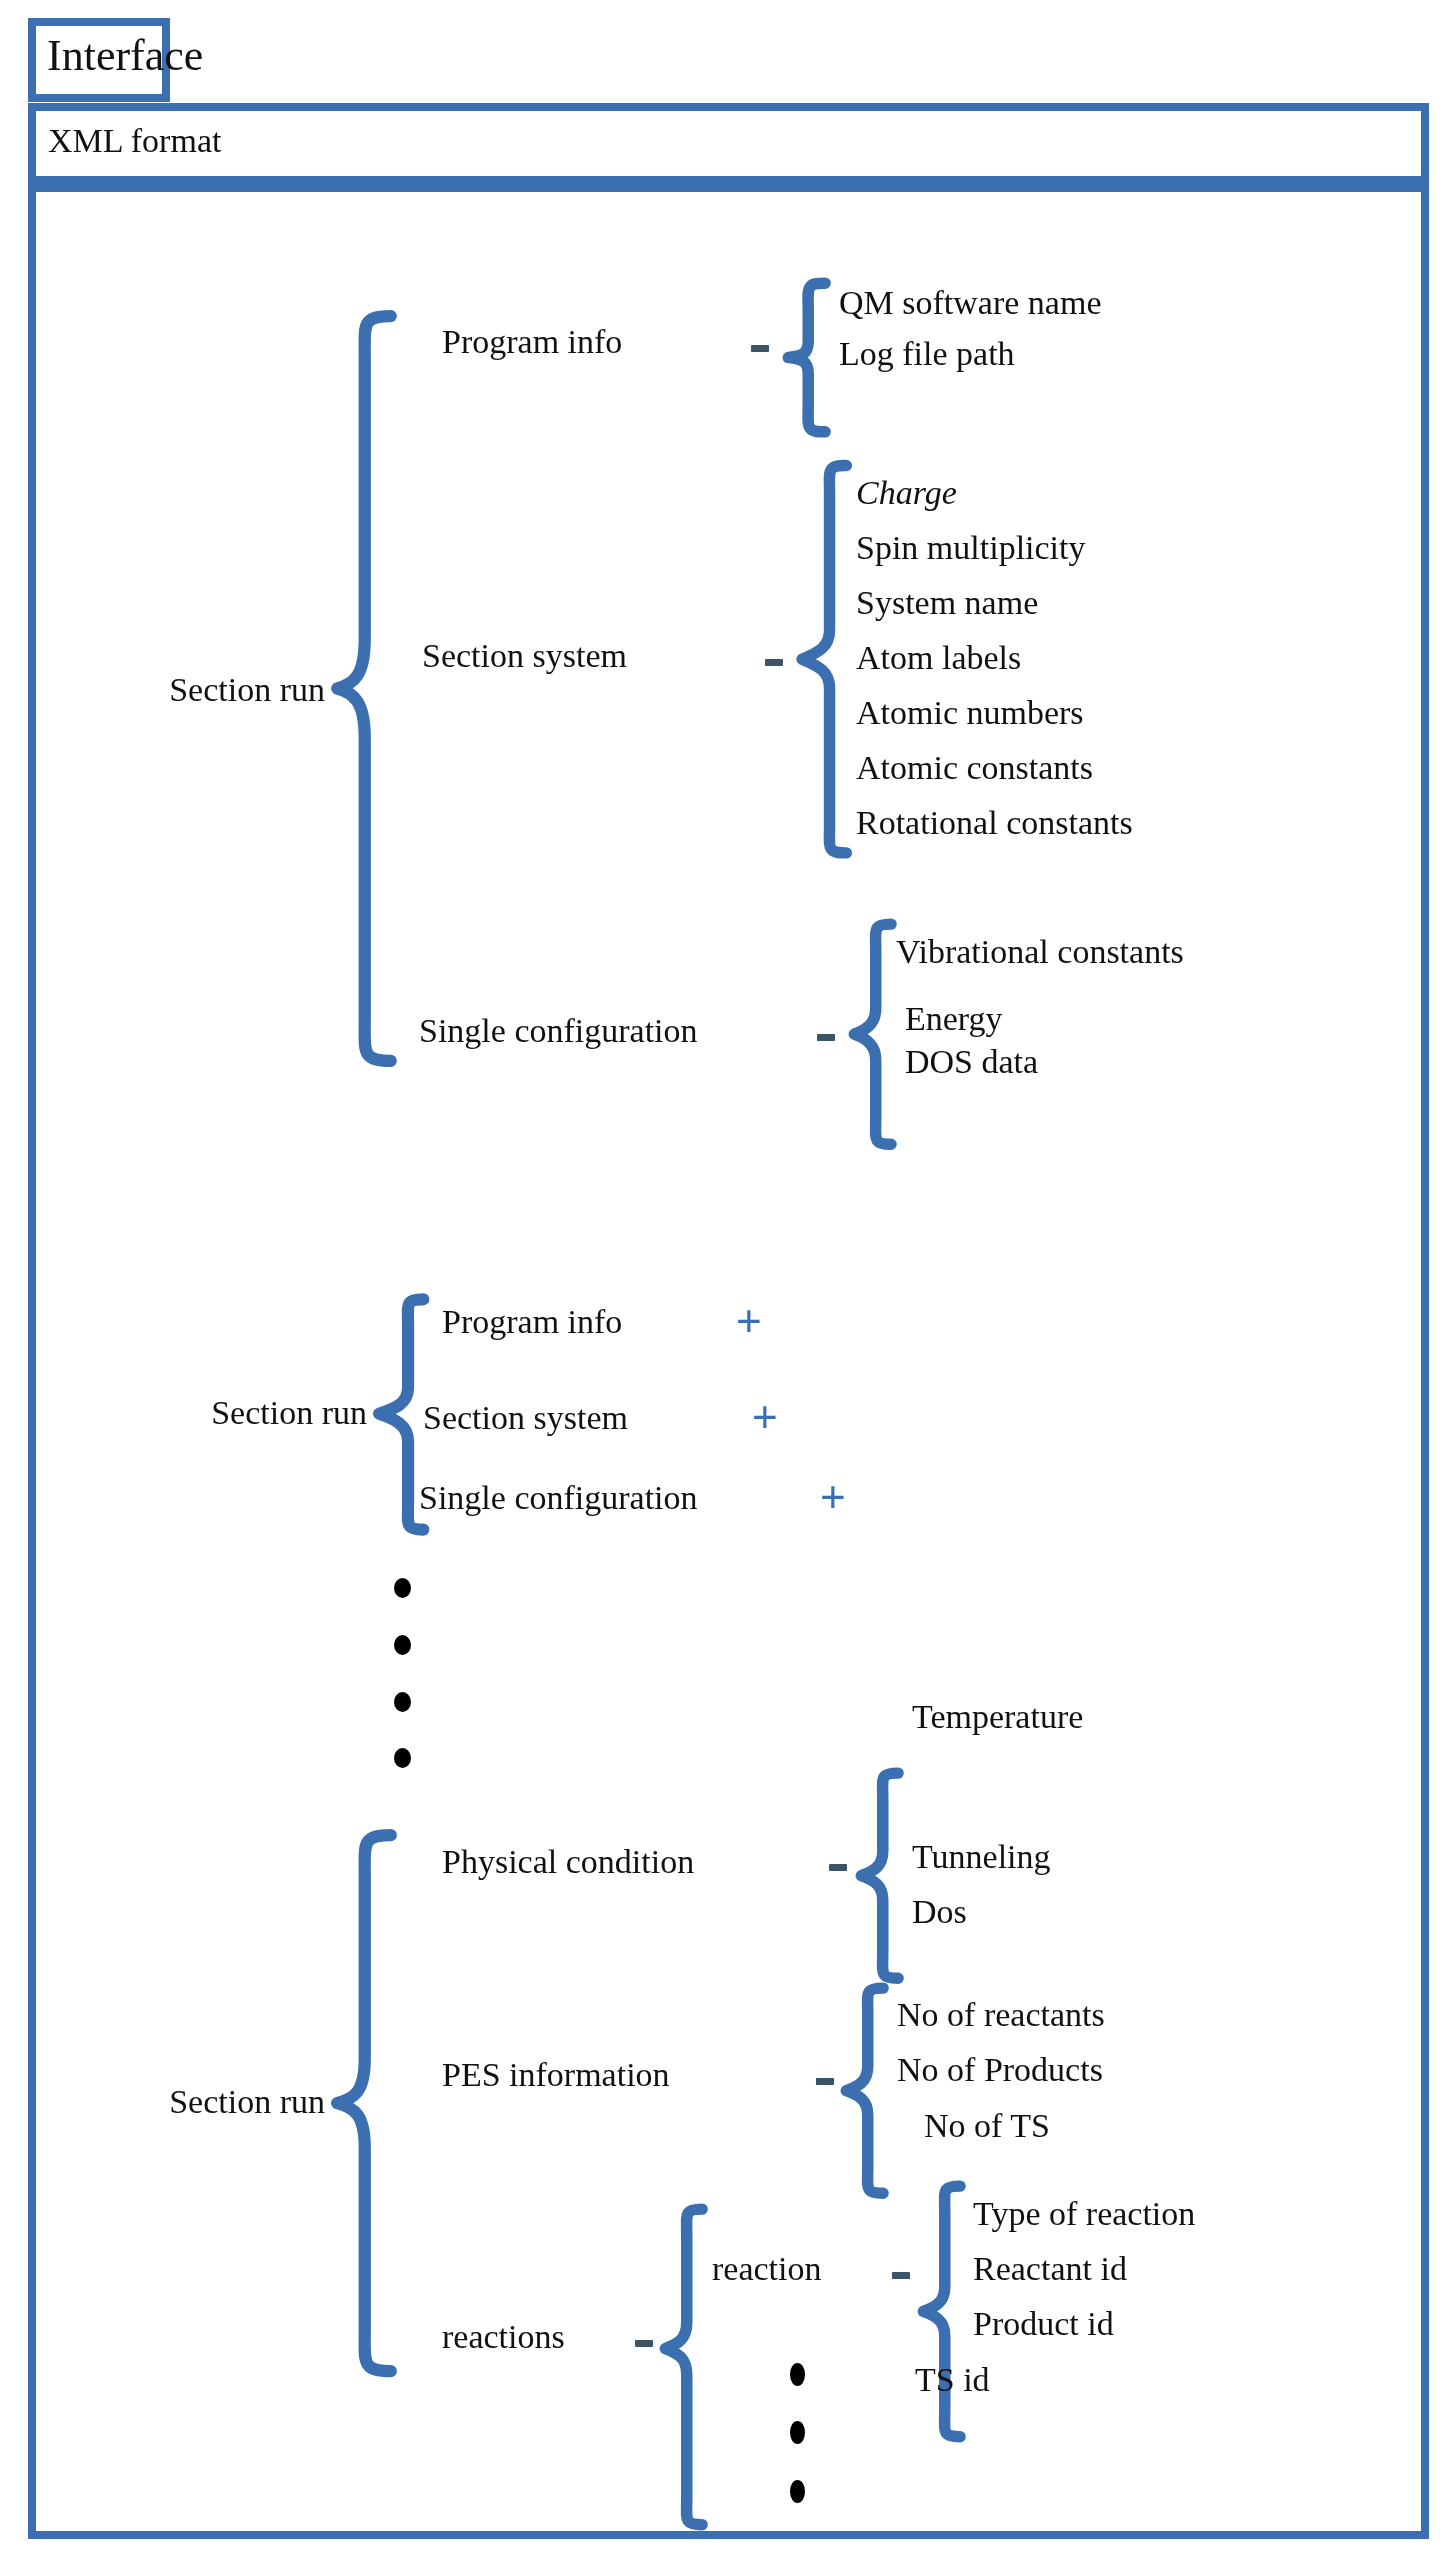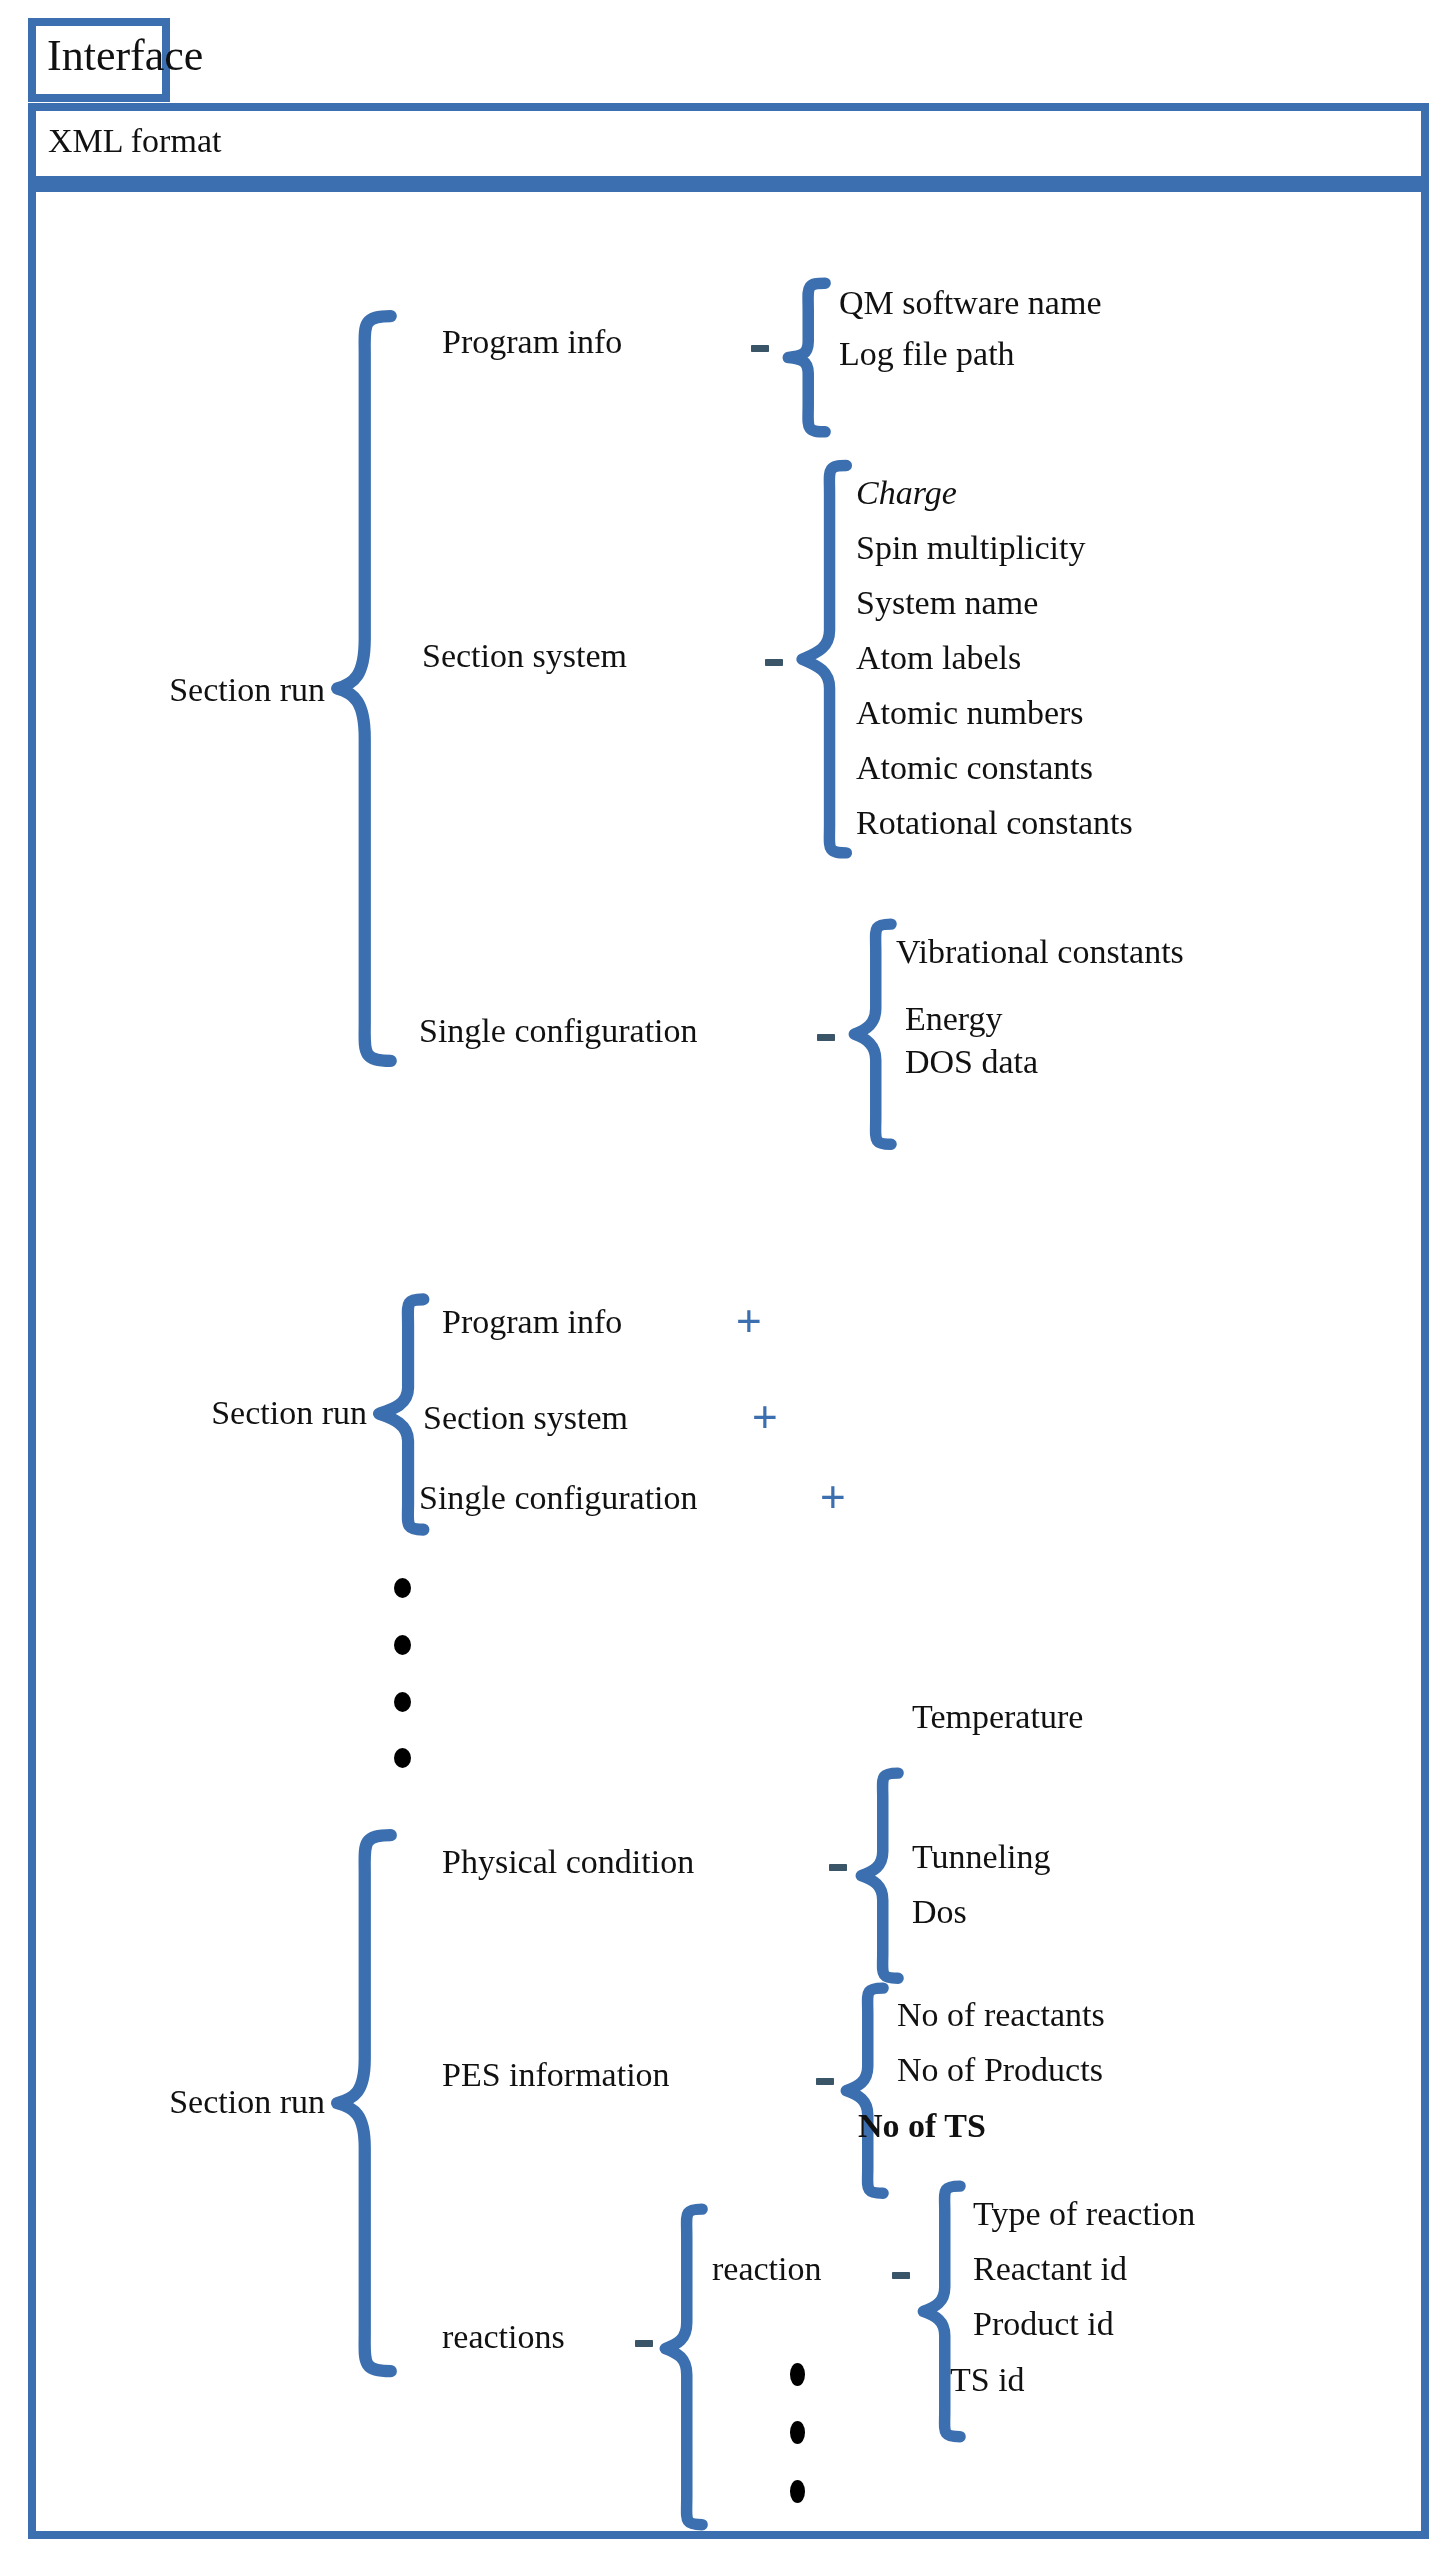--- a/index.html
+++ b/index.html
@@ -137,40 +137,40 @@
 
   <div class="t lbl" style="left:442px;top:2058px;">PES information</div>
   <div class="dash" style="left:816px;top:2078px;"></div>
   <div class="brace" style="left:840px;top:1982px;">
     <svg width="54" height="222" viewBox="0 0 70 290">
       <path d="M56 8 C32 8 36 14 36 42 L36 110 C36 130 24 136 8 142 C24 148 36 154 36 174 L36 242 C36 270 32 276 56 276" fill="none" stroke="#3B6FAF" stroke-width="15" stroke-linecap="round" stroke-linejoin="round"></path>
     </svg>
   </div>
   <div class="t leaf" style="left:897px;top:1998px;">No of reactants</div>
   <div class="t leaf" style="left:897px;top:2053px;">No of Products</div>
-  <div class="t leaf" style="left:858px;top:2109px;font-weight:bold;">No of TS</div>
+  <div class="t leaf" style="left:924px;top:2109px;">No of TS</div>
 
   <div class="t lbl" style="left:442px;top:2320px;">reactions</div>
   <div class="dash" style="left:635px;top:2340px;"></div>
   <div class="brace" style="left:659px;top:2203px;">
     <svg width="54" height="337" viewBox="0 0 70 440">
       <path d="M56 8 C32 8 36 14 36 44 L36 156 C36 178 24 184 8 190 C24 196 36 202 36 224 L36 384 C36 414 32 420 56 420" fill="none" stroke="#3B6FAF" stroke-width="15" stroke-linecap="round" stroke-linejoin="round"></path>
     </svg>
   </div>
 
   <div class="t lbl" style="left:712px;top:2252px;">reaction</div>
   <div class="dash" style="left:892px;top:2272px;"></div>
   <div class="brace" style="left:917px;top:2180px;">
     <svg width="54" height="275" viewBox="0 0 70 360">
       <path d="M56 8 C32 8 36 14 36 42 L36 140 C36 160 24 166 8 172 C24 178 36 184 36 204 L36 302 C36 330 32 336 56 336" fill="none" stroke="#3B6FAF" stroke-width="15" stroke-linecap="round" stroke-linejoin="round"></path>
     </svg>
   </div>
   <div class="t leaf" style="left:973px;top:2197px;">Type of reaction</div>
   <div class="t leaf" style="left:973px;top:2252px;">Reactant id</div>
   <div class="t leaf" style="left:973px;top:2307px;">Product id</div>
-  <div class="t leaf" style="left:950px;top:2363px;text-align:right;">TS id</div>
+  <div class="t leaf" style="left:915px;top:2363px;text-align:right;">TS id</div>
 
   <div class="dot sm" style="left:790px;top:2363px;"></div>
   <div class="dot sm" style="left:790px;top:2421px;"></div>
   <div class="dot sm" style="left:790px;top:2480px;"></div>
 
 </div>
 
 
 </body></html>

